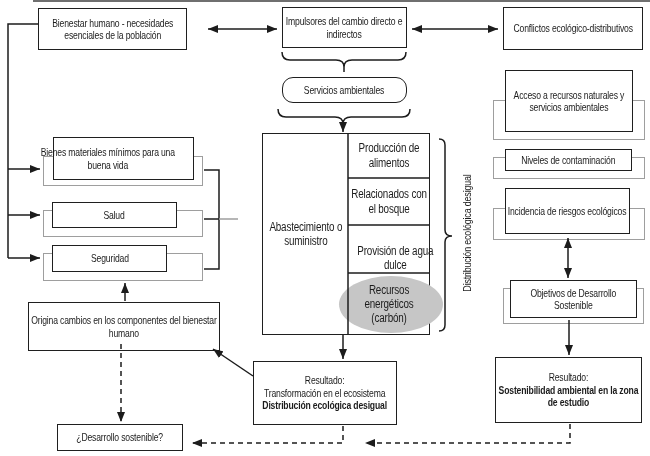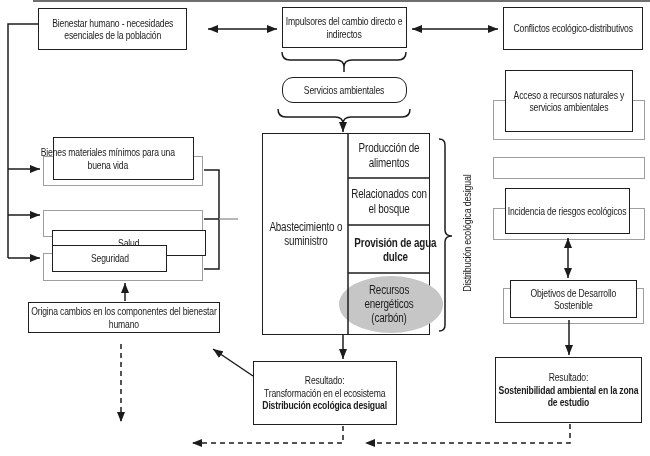--- a/index.html
+++ b/index.html
@@ -68,58 +68,64 @@
   <div id="ellipse" style="background: rgb(198, 198, 198);"></div>
   <div class="celltext" style="left:263px;top:133px;width:85px;height:202px;">
     <span class="lbl">Abastecimiento o suministro</span>
   </div>
   <div class="celltext" style="left:348px;top:133px;width:82px;height:45px;">
     <span class="lbl">Producción de alimentos</span>
   </div>
   <div class="celltext" style="left:348px;top:178px;width:82px;height:47px;">
     <span class="lbl">Relacionados con el bosque</span>
   </div>
-  <div class="celltext" style="left:348px;top:226px;width:94px;height:48px;font-weight:bold;">
+  <div class="celltext" style="left:348px;top:234px;width:94px;height:48px;">
     <span class="lbl">Provisión de agua dulce</span>
   </div>
   <div class="celltext" style="left:348px;top:273px;width:82px;height:62px;">
     <span class="lbl">Recursos energéticos (carbón)</span>
   </div>
 
   <div id="vlabel">
     <span class="vtxt">Distribución ecológica desigual</span>
   </div>
 
   <div class="box" style="left:505px;top:70px;width:128px;height:62px;">
     <span class="lbl">Acceso a recursos naturales y servicios ambientales</span>
+  </div>
+  <div class="box" style="left:505px;top:149px;width:127px;height:22px;">
+    <span class="lbl">Niveles de contaminación</span>
   </div>
   <div class="box" style="left:505px;top:188px;width:125px;height:46px;">
     <span class="lbl">Incidencia de riesgos ecológicos</span>
   </div>
   <div class="box" style="left:510px;top:280px;width:127px;height:38px;">
     <span class="lbl">Objetivos de Desarrollo Sostenible</span>
   </div>
   <div class="box rbox" style="left:495px;top:357px;width:147px;height:66px;">
     <span class="lbl">
       <span>Resultado:</span>
       <span class="bold">Sostenibilidad ambiental en la zona de estudio</span>
     </span>
   </div>
 
   <div class="box" style="left:53px;top:137px;width:141px;height:43px;justify-content:flex-end;">
     <span class="lbl">Bienes materiales mínimos para una buena vida</span>
   </div>
-  <div class="box" style="left:52px;top:202px;width:154px;height:26px;margin-top:28px;">
+  <div class="box" style="left:52px;top:202px;width:125px;height:26px;">
     <span class="lbl">Salud</span>
   </div>
   <div class="box" style="left:52px;top:245px;width:115px;height:27px;">
     <span class="lbl">Seguridad</span>
   </div>
-  <div class="box" style="left:28px;top:302px;width:192px;height:31px;">
+  <div class="box" style="left:28px;top:302px;width:192px;height:49px;">
     <span class="lbl">Origina cambios en los componentes del bienestar humano</span>
+  </div>
+  <div class="box" style="left:57px;top:424px;width:126px;height:27px;">
+    <span class="lbl">¿Desarrollo sostenible?</span>
   </div>
 
   <div class="box rbox" style="left:253px;top:361px;width:144px;height:64px;">
     <span class="lbl">
       <span>Resultado:</span>
       <span>Transformación en el ecosistema</span>
       <span class="bold">Distribución ecológica desigual</span>
     </span>
   </div>
 

